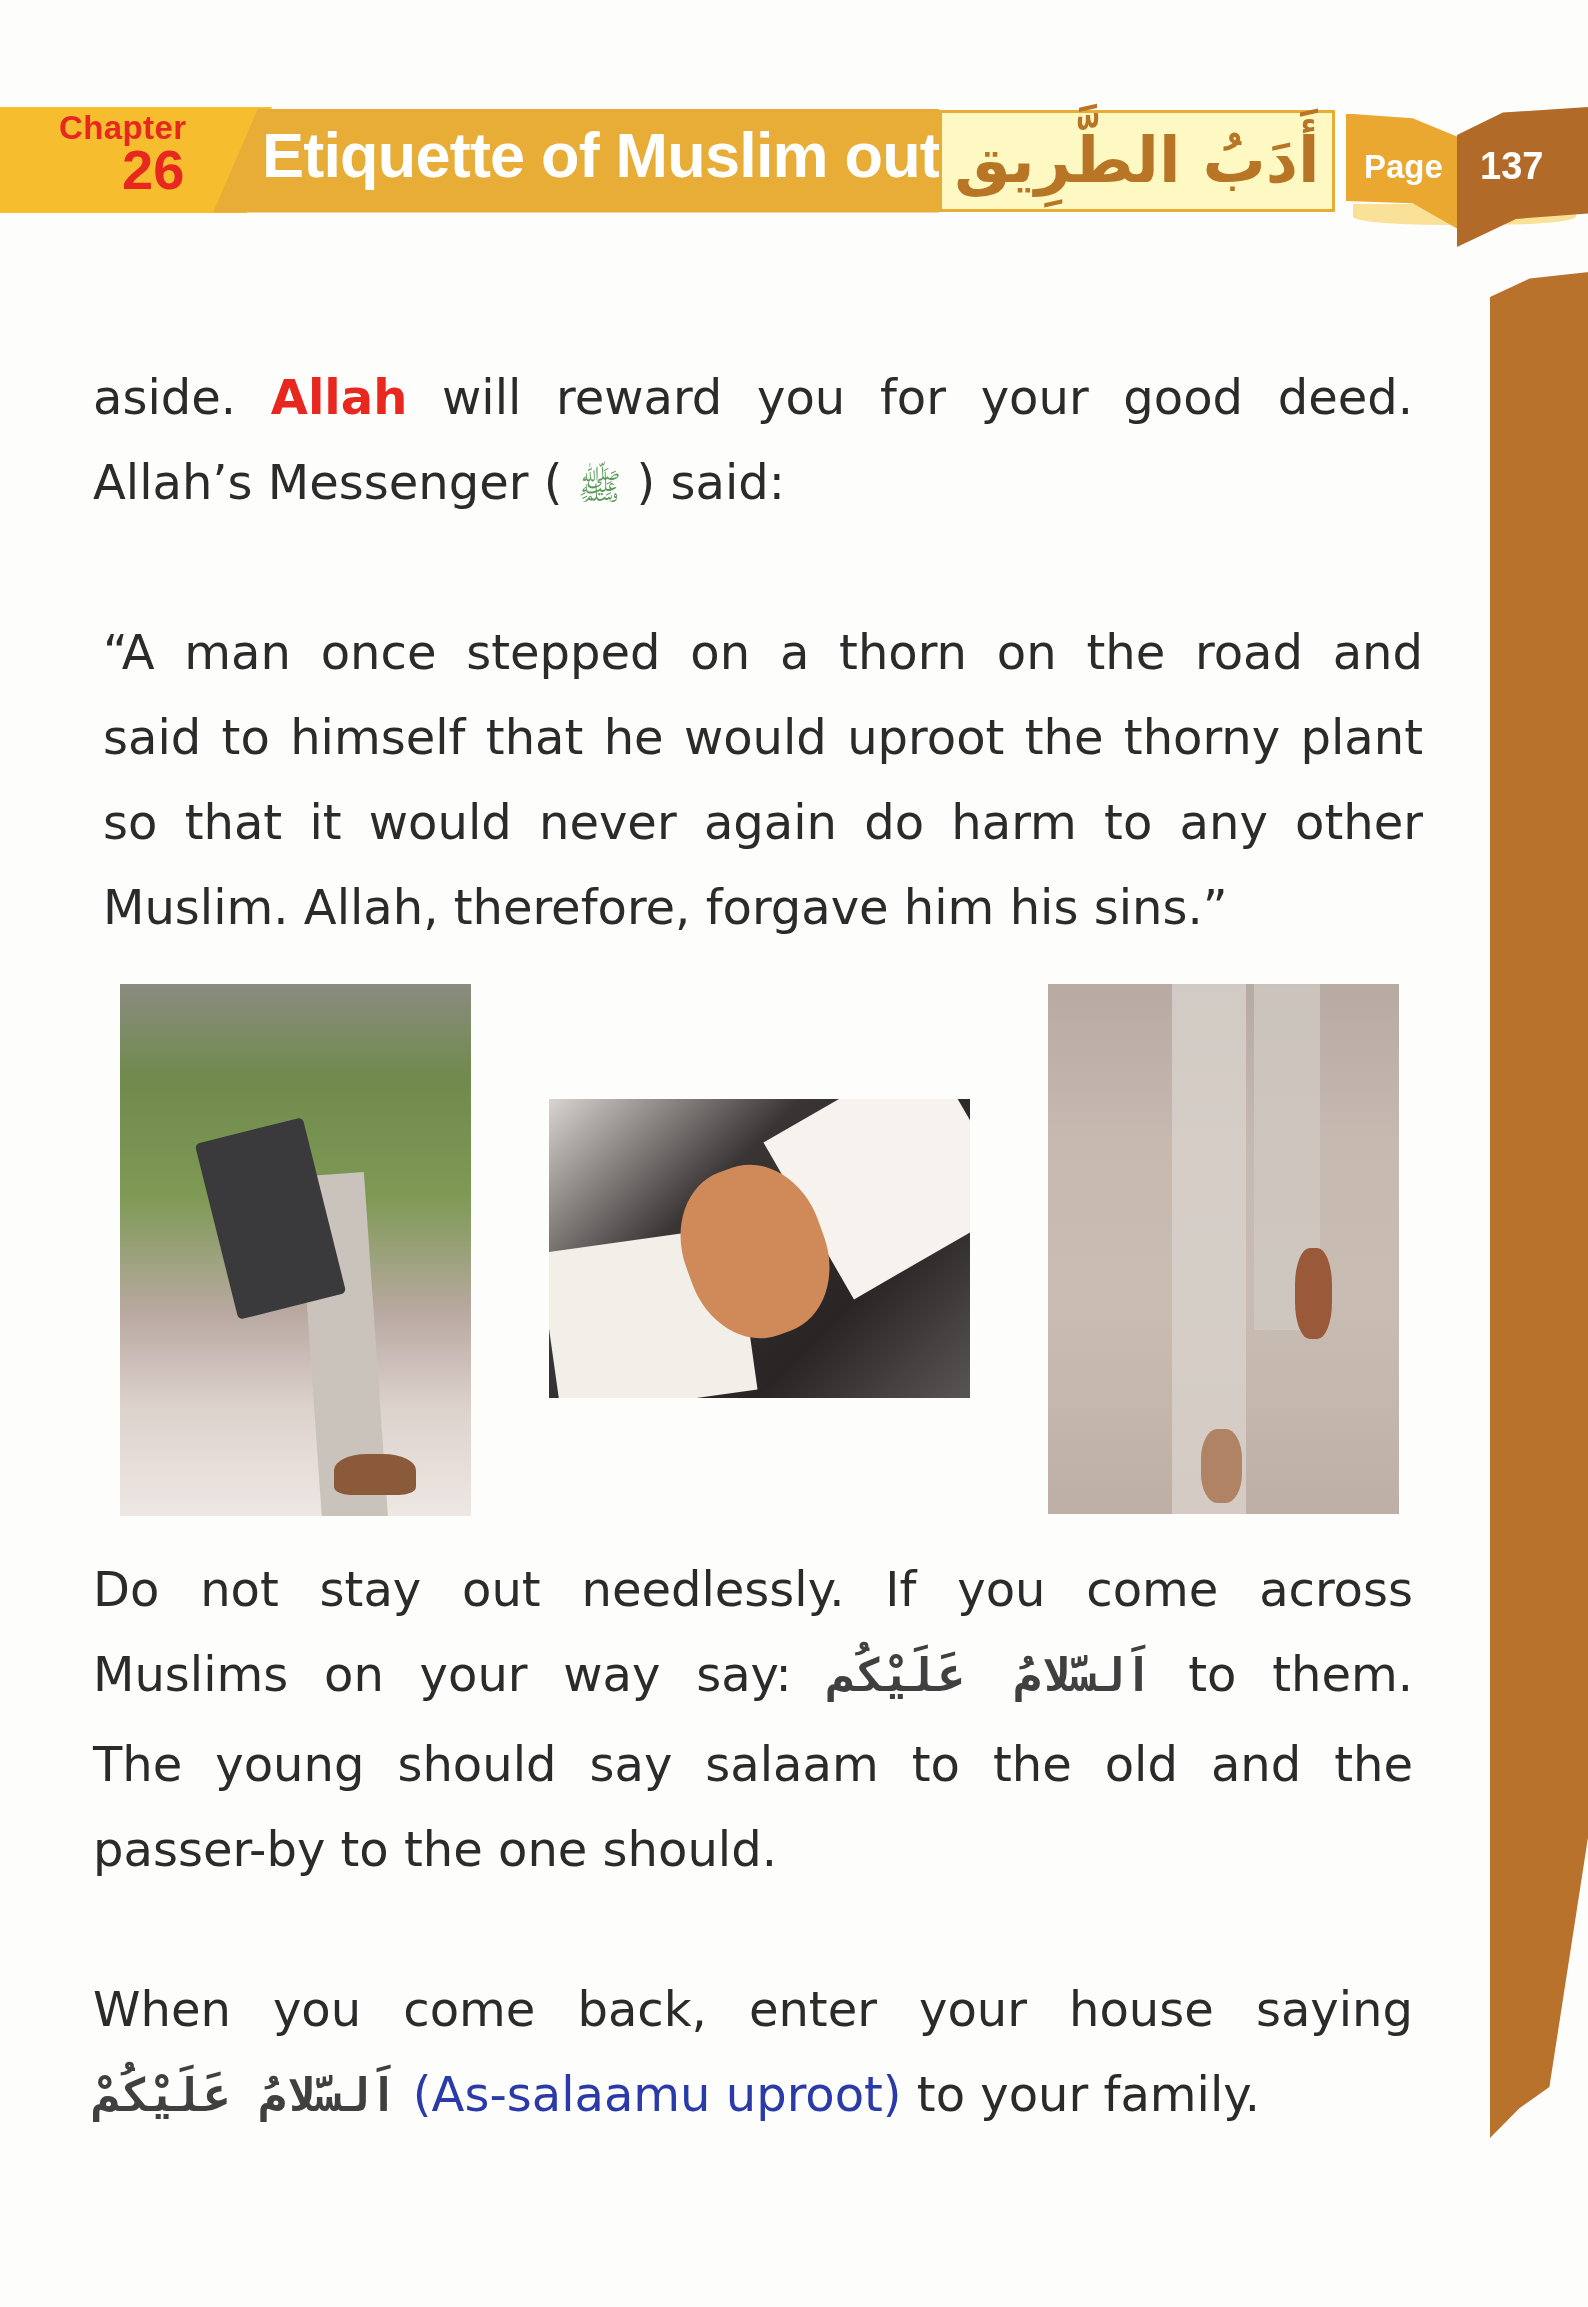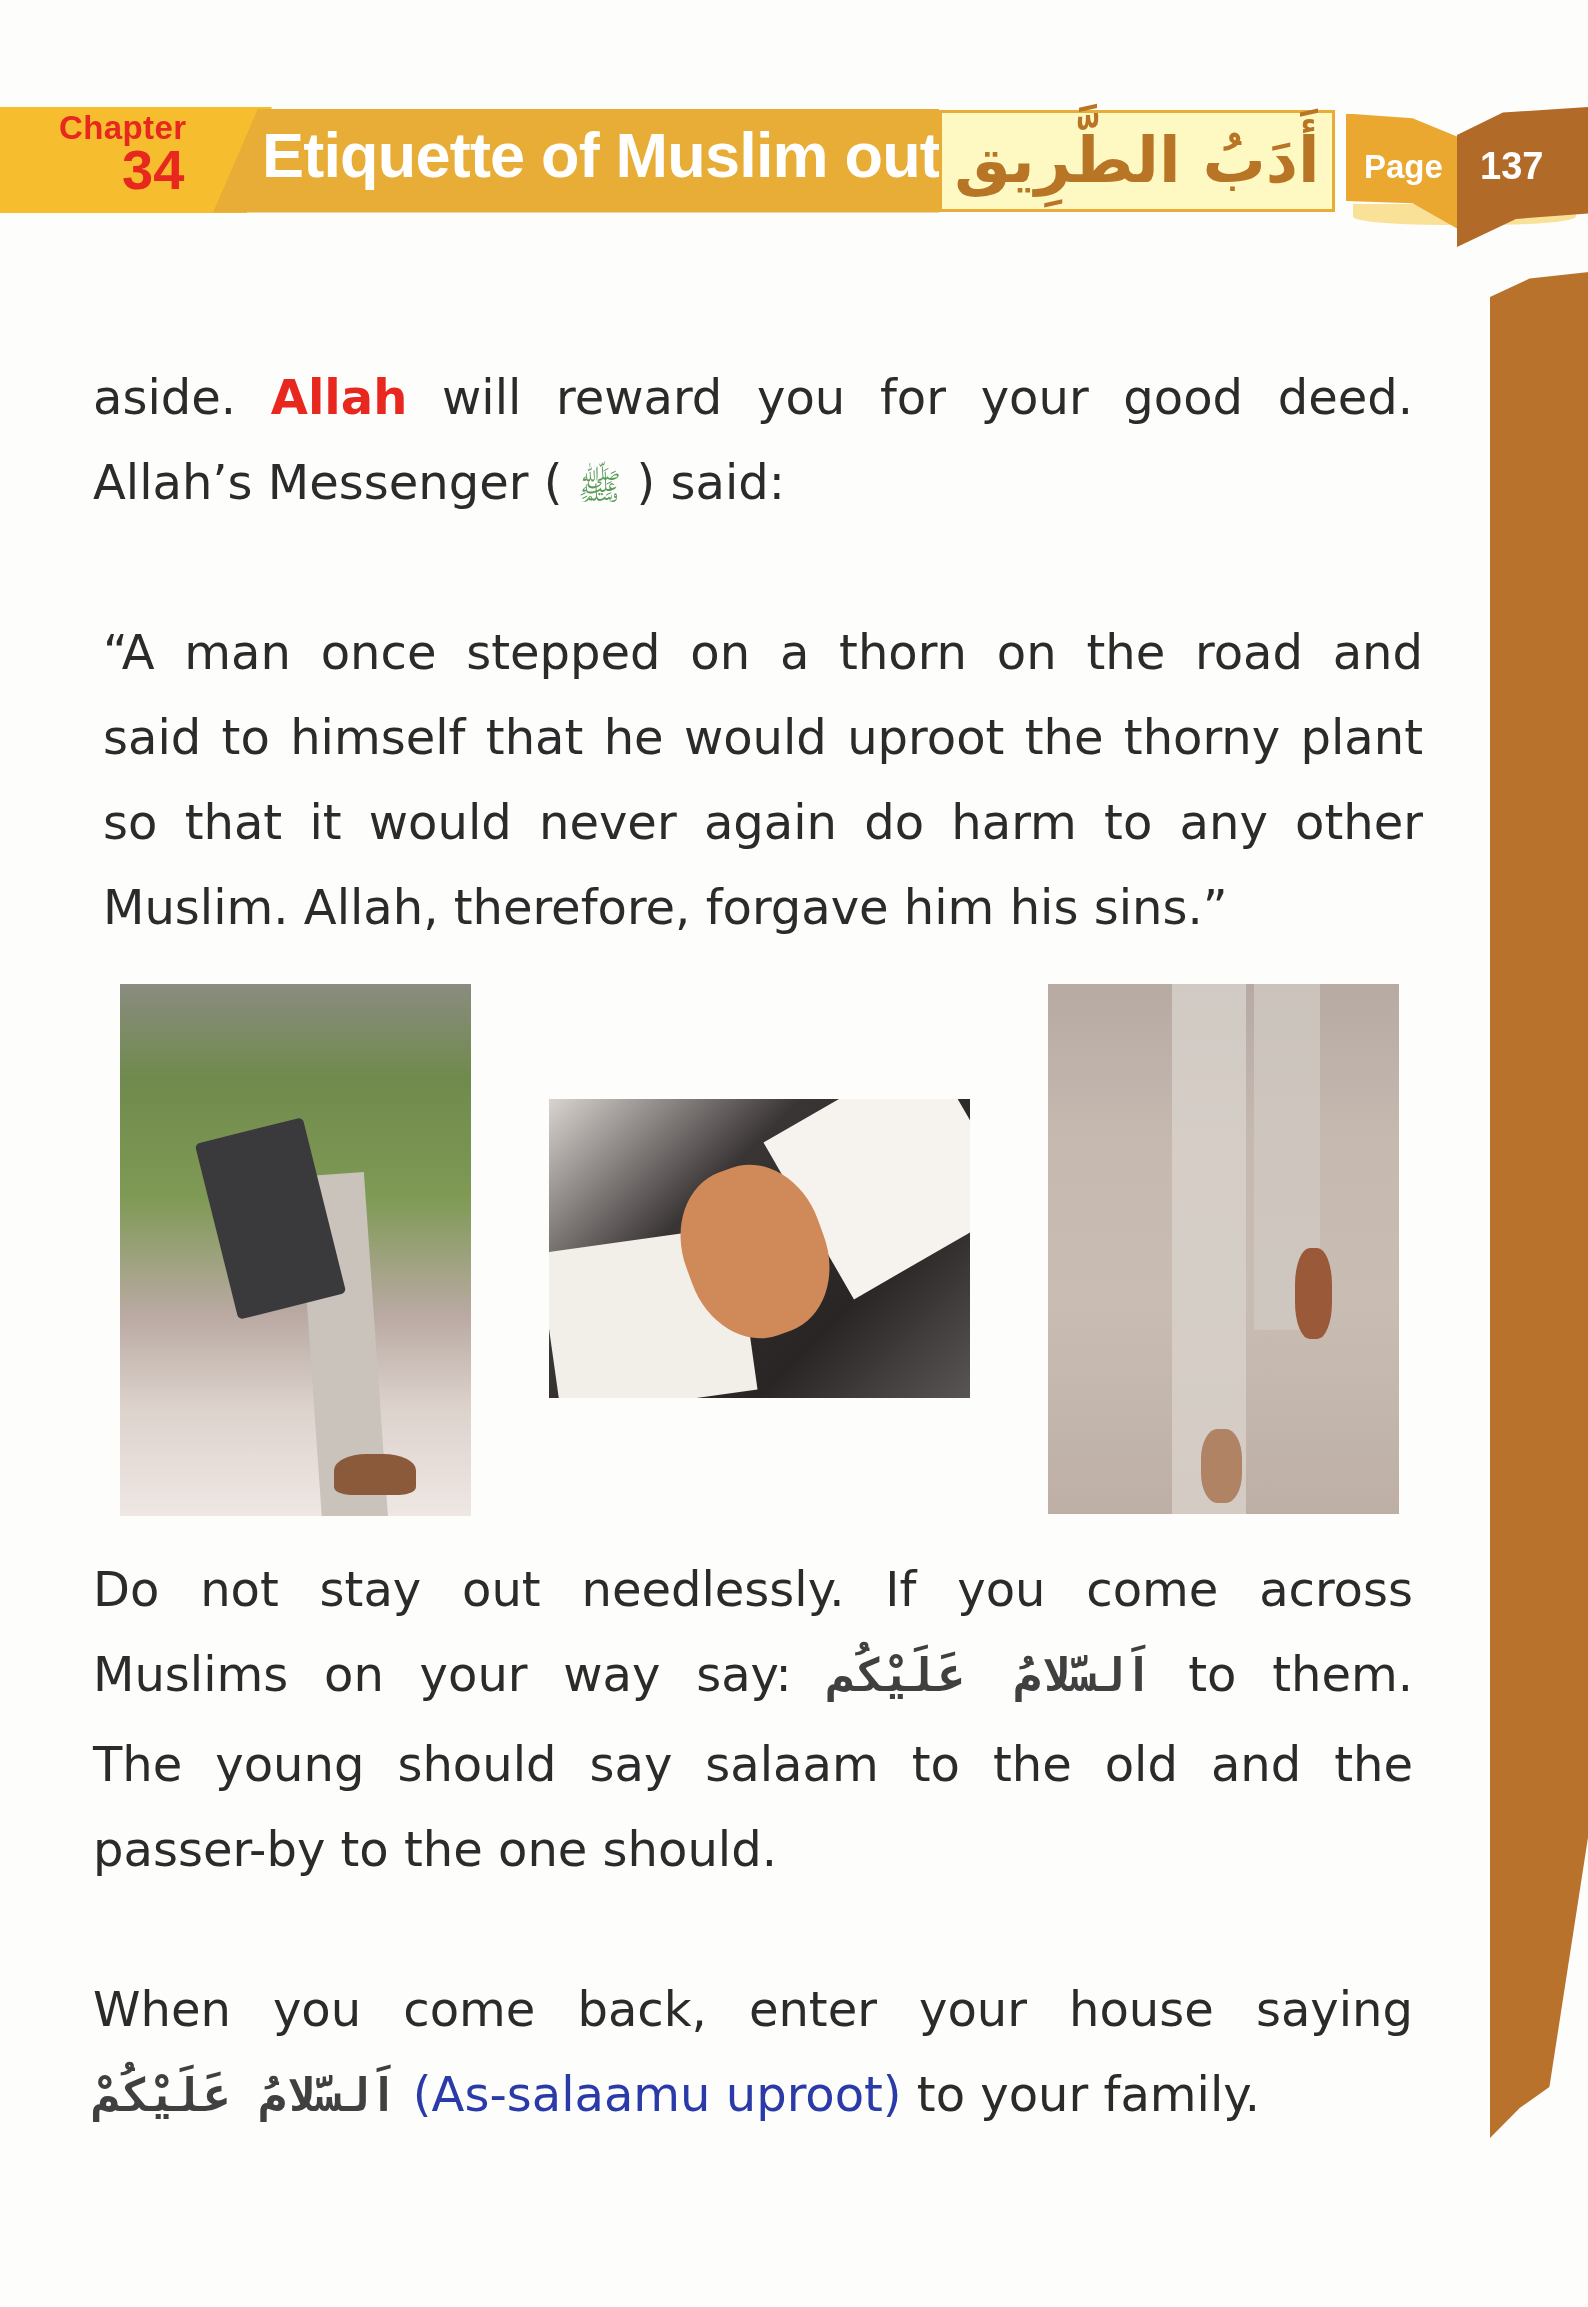--- a/index.html
+++ b/index.html
@@ -66,21 +66,21 @@
   .photo-3 .shoe2 { position:absolute; left:153px; top:445px; width:41px; height:74px; background:#a8704c; border-radius:40%; opacity:0.8; }
 </style>
 </head>
 <body>
 
 <div class="hdr">
   <div class="chap-block"></div>
   <div class="chap-slant"></div>
   <div class="title-band"></div>
   <span class="chap-label">Chapter</span>
-  <span class="chap-num">34</span>
+  <span class="chap-num">26</span>
   <span class="title-en">Etiquette of Muslim out</span>
   <div class="title-ar-box">
     <span class="title-ar">أَدَبُ الطَّرِيق</span>
   </div>
   <div class="page-badge">
     <div class="pb-shadow"></div>
     <div class="pb-left"></div>
     <div class="pb-right"></div>
     <span class="pb-label">Page</span>
     <span class="pb-num">137</span>

